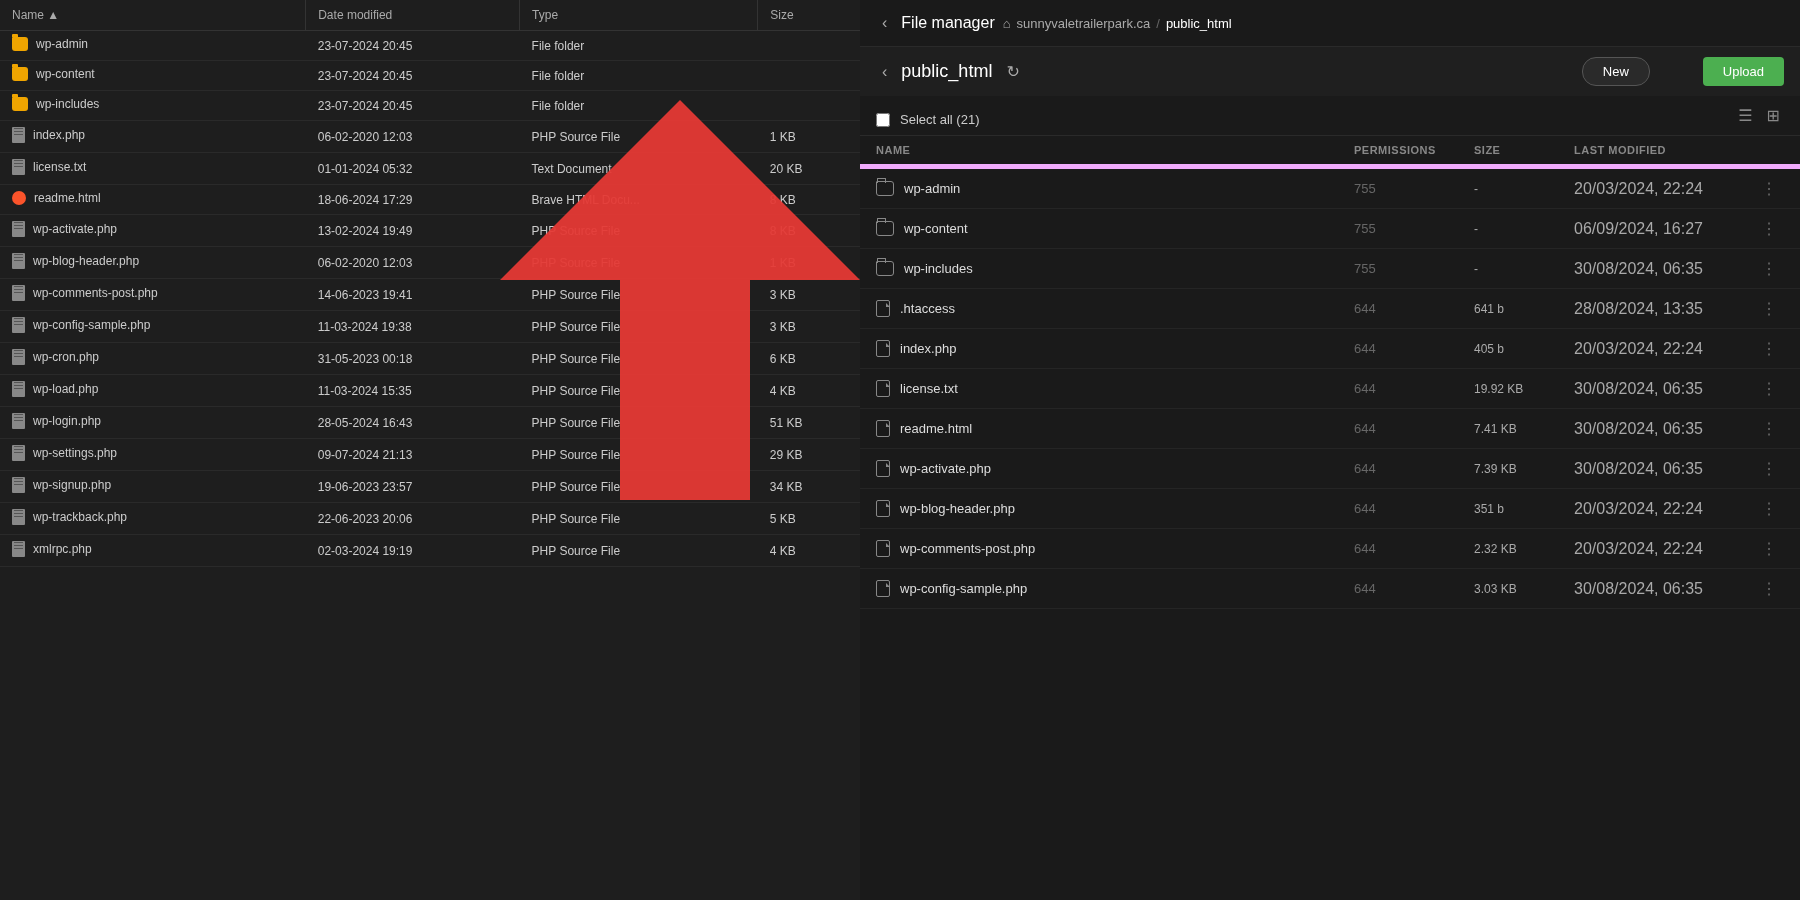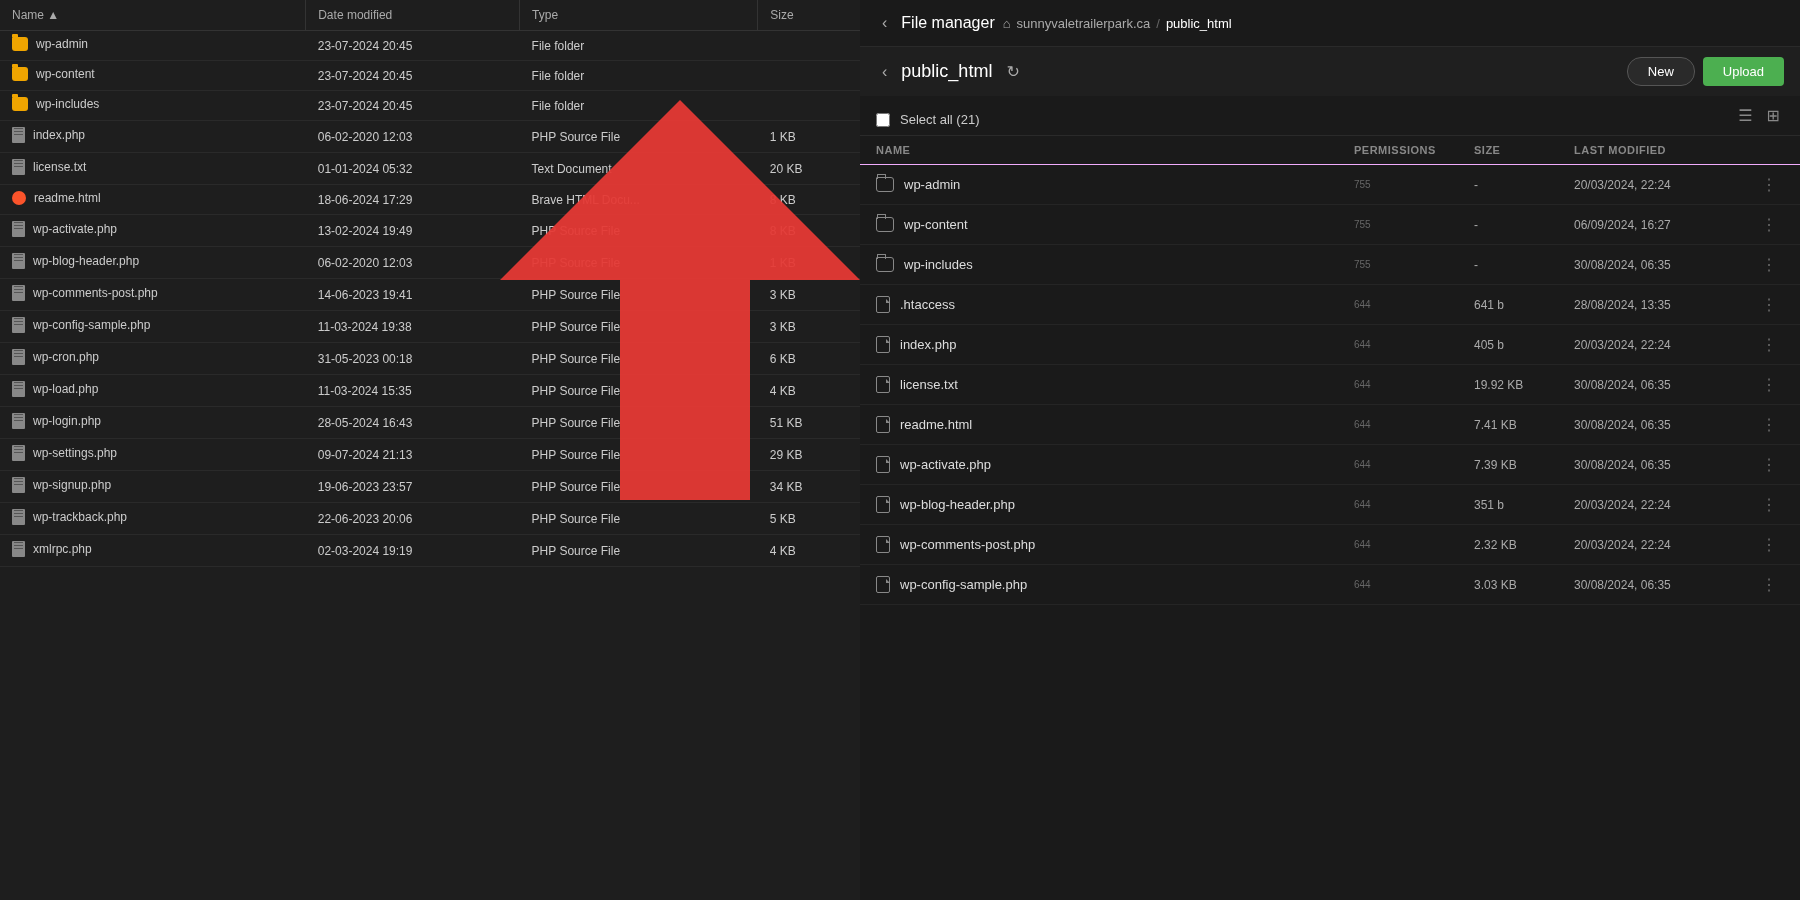--- a/index.html
+++ b/index.html
@@ -230,20 +230,21 @@
 
     .btn-upload {
       background: #4caf50;
       border: none;
       color: #fff;
       padding: 7px 20px;
       border-radius: 4px;
       cursor: pointer;
       font-size: 13px;
       font-weight: 500;
+      margin-left: 45px;
     }
 
     
     .select-bar {
       display: flex;
       align-items: flex-end;
       padding: 8px 16px;
       background: #1a1a1a;
       border-bottom: 1px solid #2a2a2a;
       gap: 10px;
@@ -280,21 +281,21 @@
     .file-list {
       flex: 1;
       overflow-y: auto;
       background: #1a1a1a;
     }
 
     .file-list-header {
       display: grid;
       grid-template-columns: 1fr 120px 100px 180px 30px;
       padding: 8px 16px;
-      border-bottom: 1px solid #f0abfc;
+      border-bottom: 5px solid #f0abfc;
       color: #888;
       font-size: 11px;
       font-weight: 600;
       letter-spacing: 0.5px;
     }
 
     .file-list-header span {
       cursor: pointer;
     }
 
@@ -350,31 +351,31 @@
       top: 2px;
       right: -1px;
       width: 0;
       height: 0;
       border-left: 4px solid #888;
       border-top: 4px solid transparent;
     }
 
     .file-permissions {
       color: #666;
-      font-size: 10px;
+      font-size: 13px;
     }
 
     .file-size {
       color: #aaa;
       font-size: 12px;
     }
 
     .file-modified {
       color: #aaa;
-      font-size: 12px;
+      font-size: 16px;
     }
 
     .file-menu-btn {
       background: none;
       border: none;
       color: #666;
       cursor: pointer;
       font-size: 16px;
       padding: 0 4px;
     }

